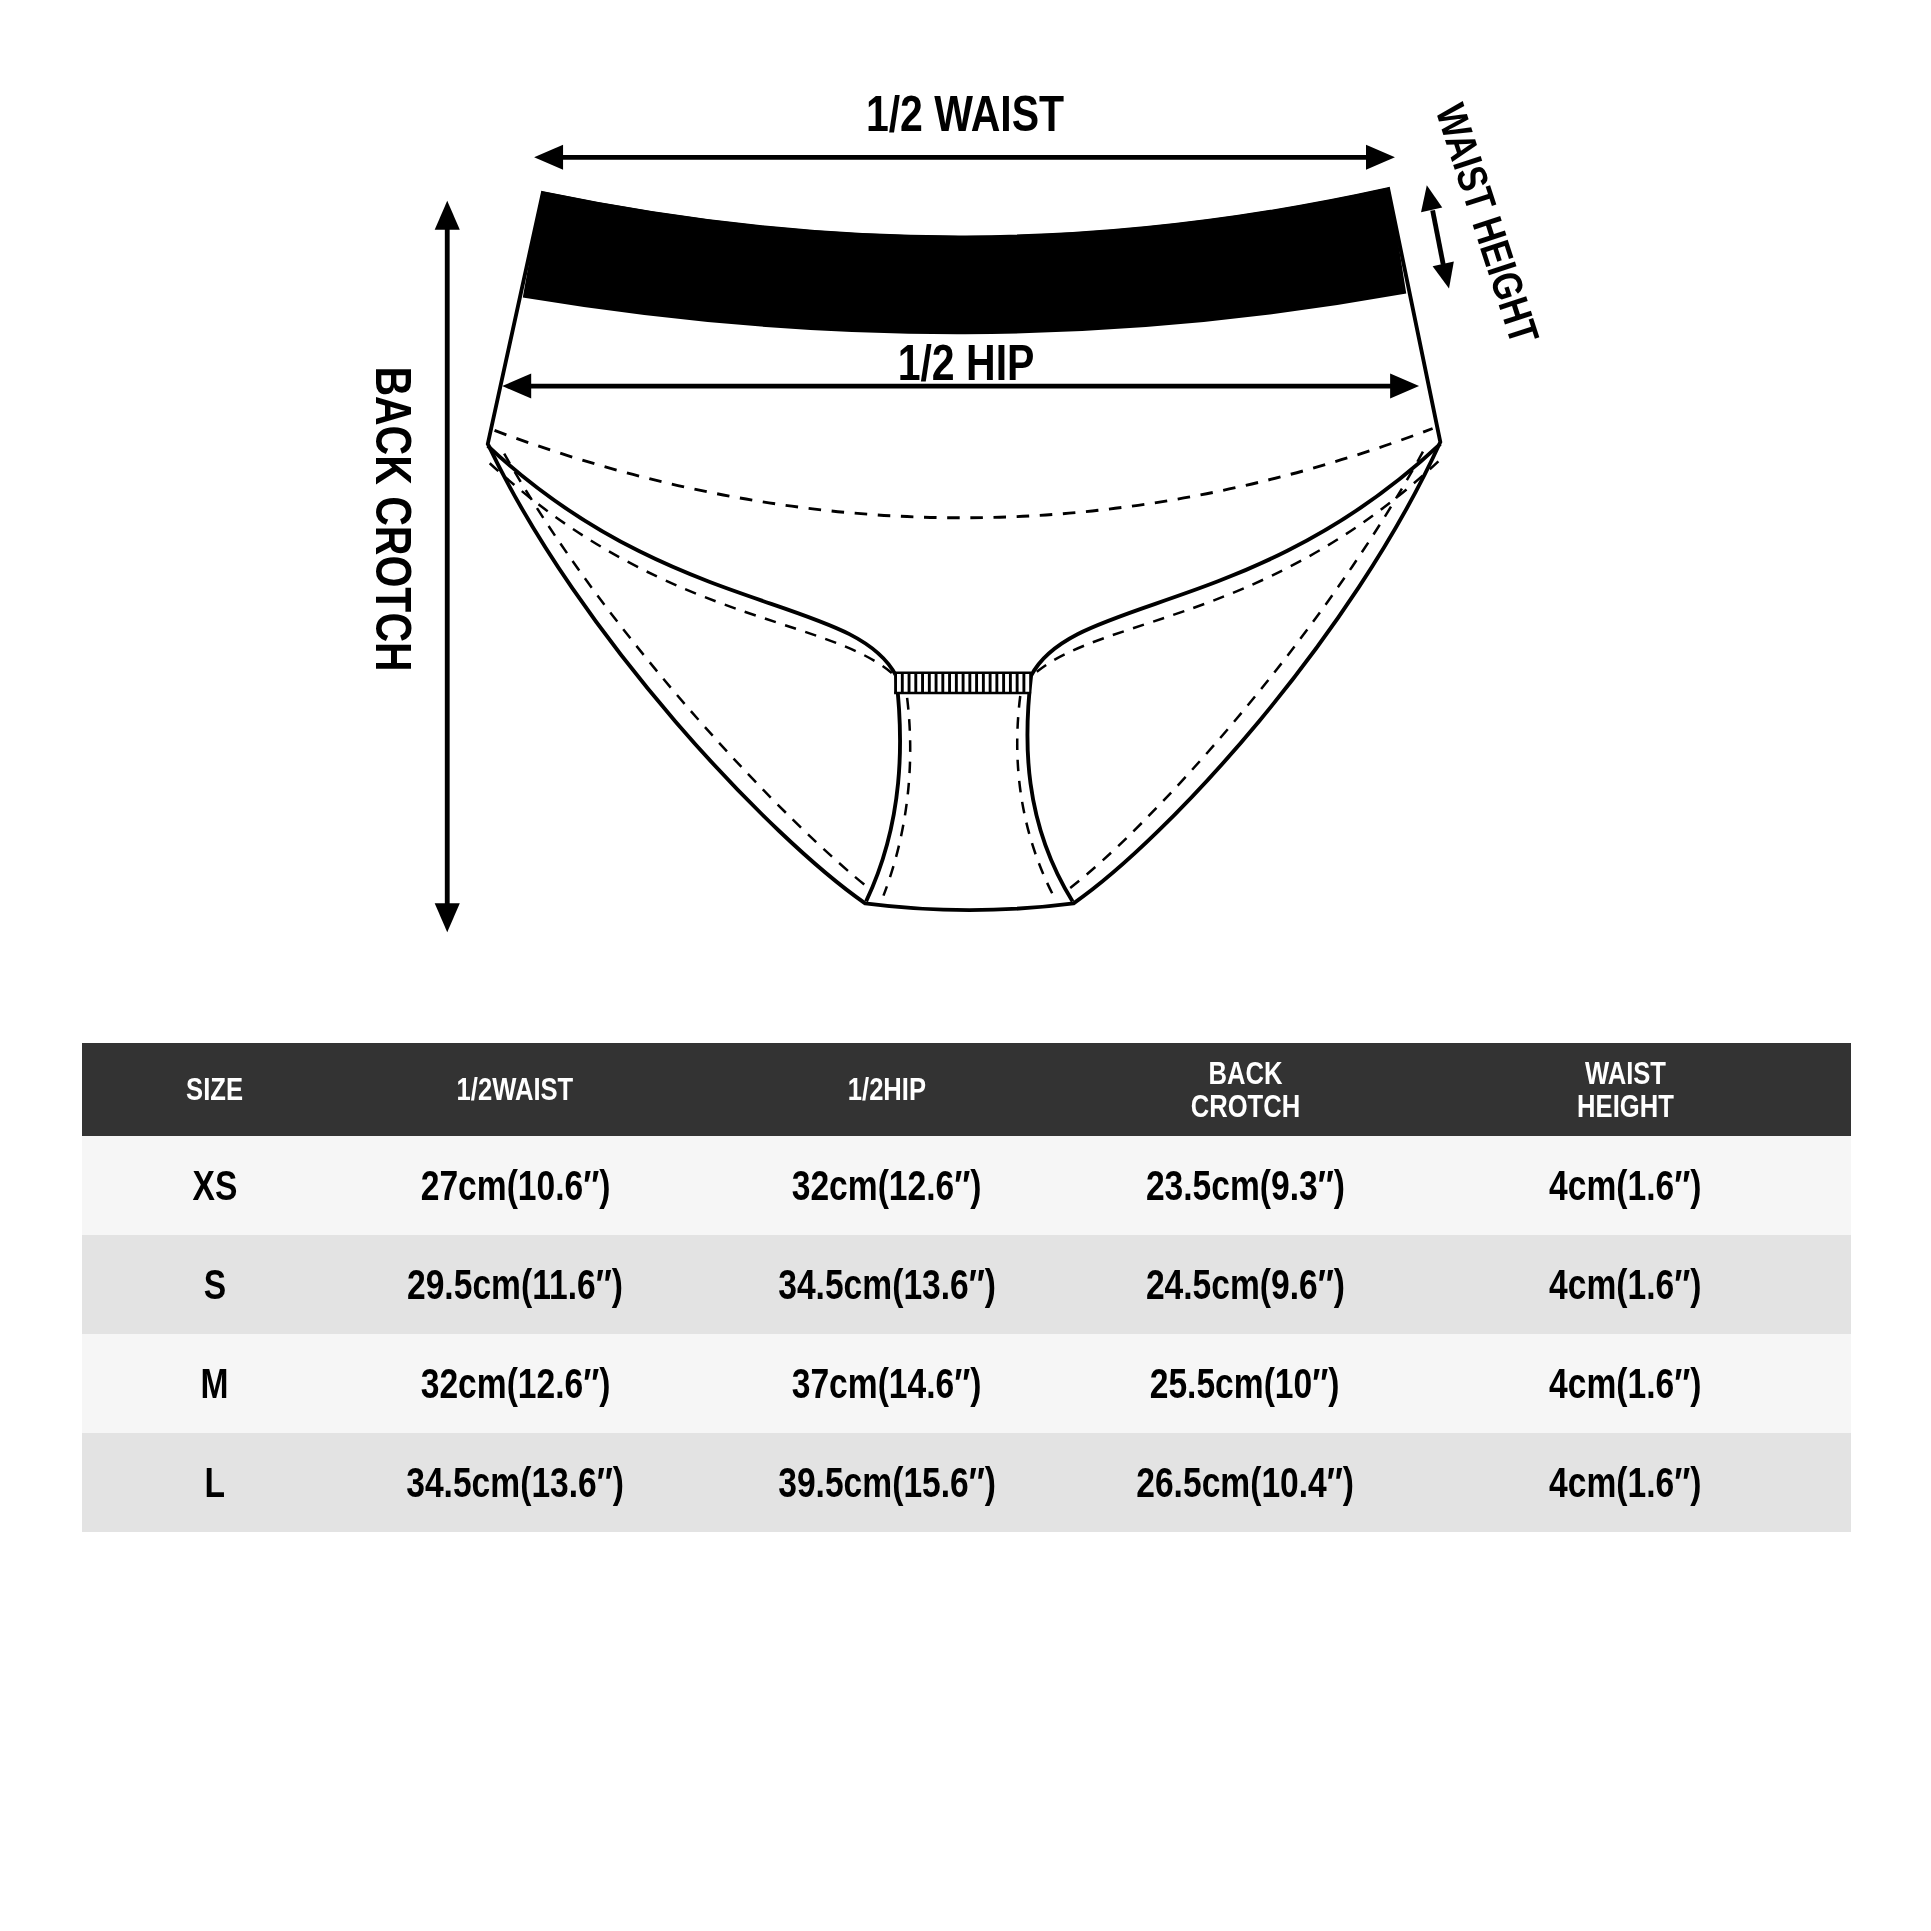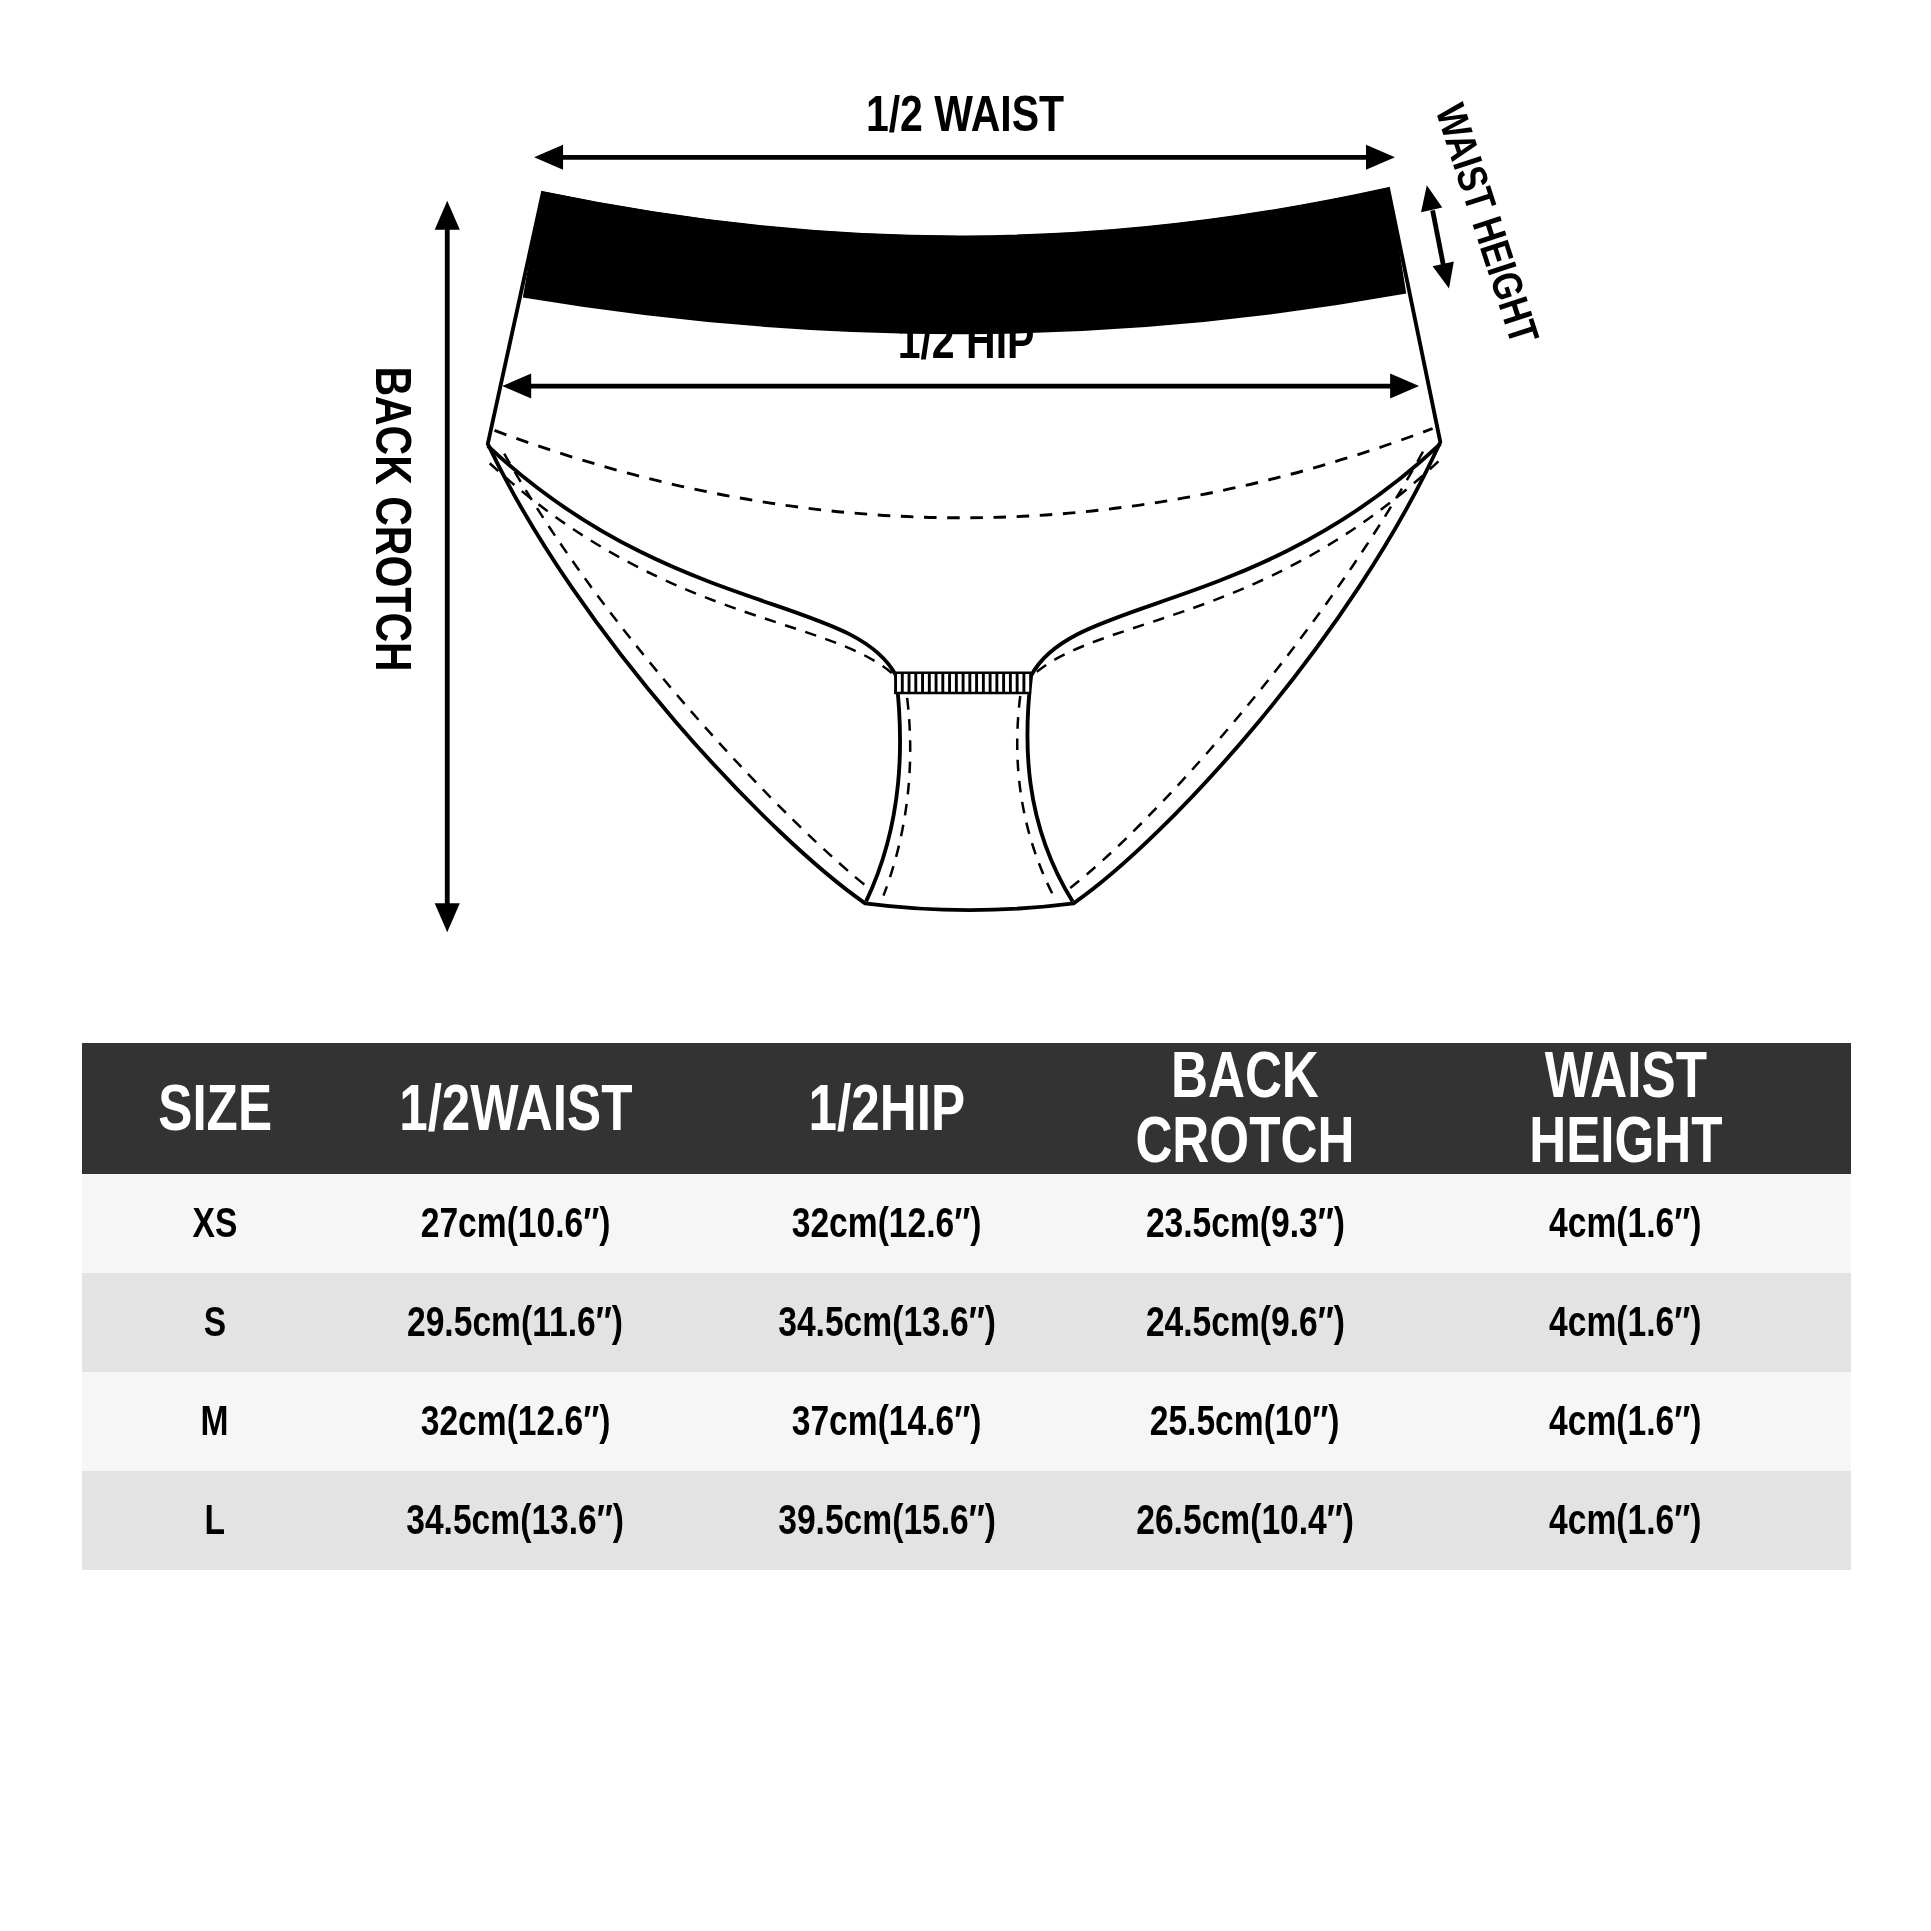--- a/index.html
+++ b/index.html
@@ -31,21 +31,21 @@
   .lbl.rot90{transform:translate(-50%,-50%) rotate(90deg);}
   .lbl.rot72{transform:translate(-50%,-50%) rotate(72deg);font-size:42px;}
 
   
   .size-table{
     position:absolute;left:82px;top:1043px;width:1769px;
     border-collapse:collapse;table-layout:fixed;
   }
   .size-table th{
     background:var(--header-bg);color:var(--header-text);
-    height:93px;font-size:64px;font-weight:bold;text-align:center;vertical-align:middle;
+    height:93px;font-size:32px;font-weight:bold;text-align:center;vertical-align:middle;
     line-height:1.02;padding:0;
   }
   .size-table td{
     height:99px;font-size:42px;font-weight:bold;text-align:center;vertical-align:middle;
     color:var(--ink);padding:0;margin-top:36px;
   }
   .size-table tr.row-light td{background:var(--row-light);}
   .size-table tr.row-dark td{background:var(--row-dark);}
   .size-table .cond{display:inline-block;transform:scaleX(0.8);white-space:pre-line;text-align:center;}
 
@@ -125,21 +125,21 @@
         <line x1="1484" y1="218" x2="1495" y2="274" stroke-width="5"></line>
         <polygon points="1478,192 1472,220 1494,215" stroke="none"></polygon>
         <polygon points="1501,299 1484,276 1506,271" stroke="none"></polygon>
       </g>
     </svg>
 
     <div class="lbl" style="left:965px;top:114px;">
       <span class="cond">1/2 WAIST</span>
     </div>
 
-    <div class="lbl" style="left:966px;top:341px;">
+    <div class="lbl" style="left:966px;top:363px;">
       <span class="cond">1/2 HIP</span>
     </div>
 
     <div class="lbl rot90" style="left:393px;top:519px;">
       <span class="cond">BACK CROTCH</span>
     </div>
 
     <div class="lbl rot72" style="left:1487px;top:224px;">
       <span class="cond">WAIST HEIGHT</span>
     </div>

